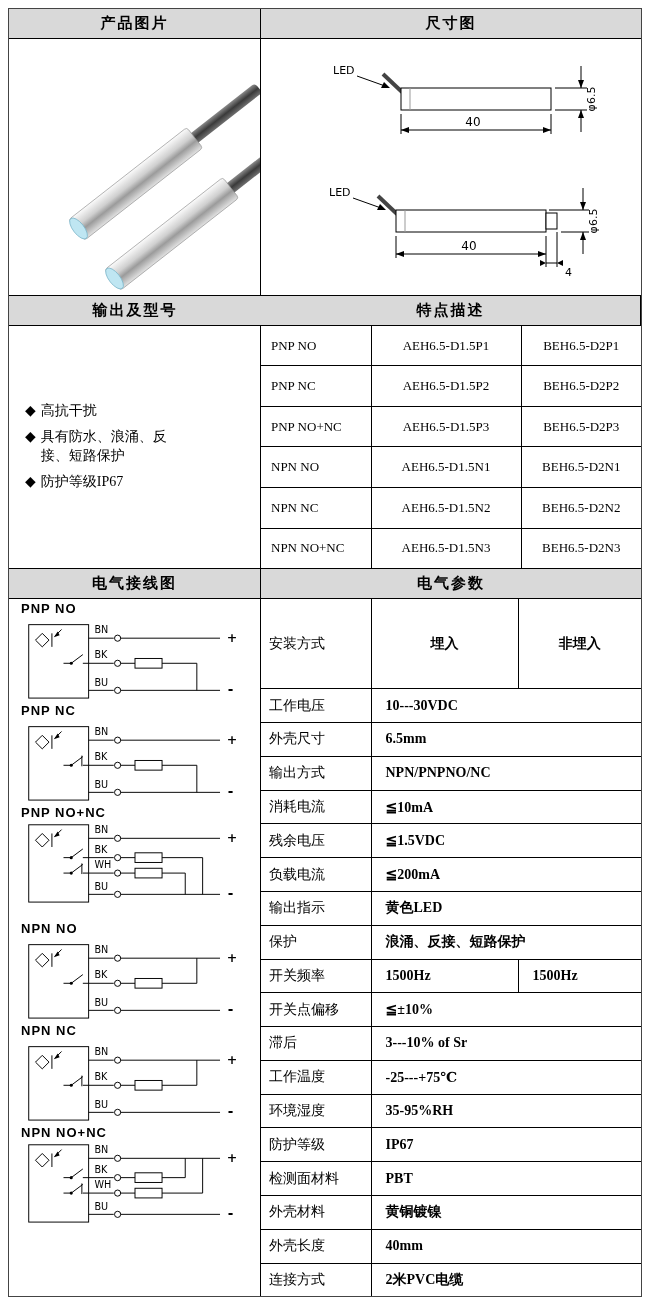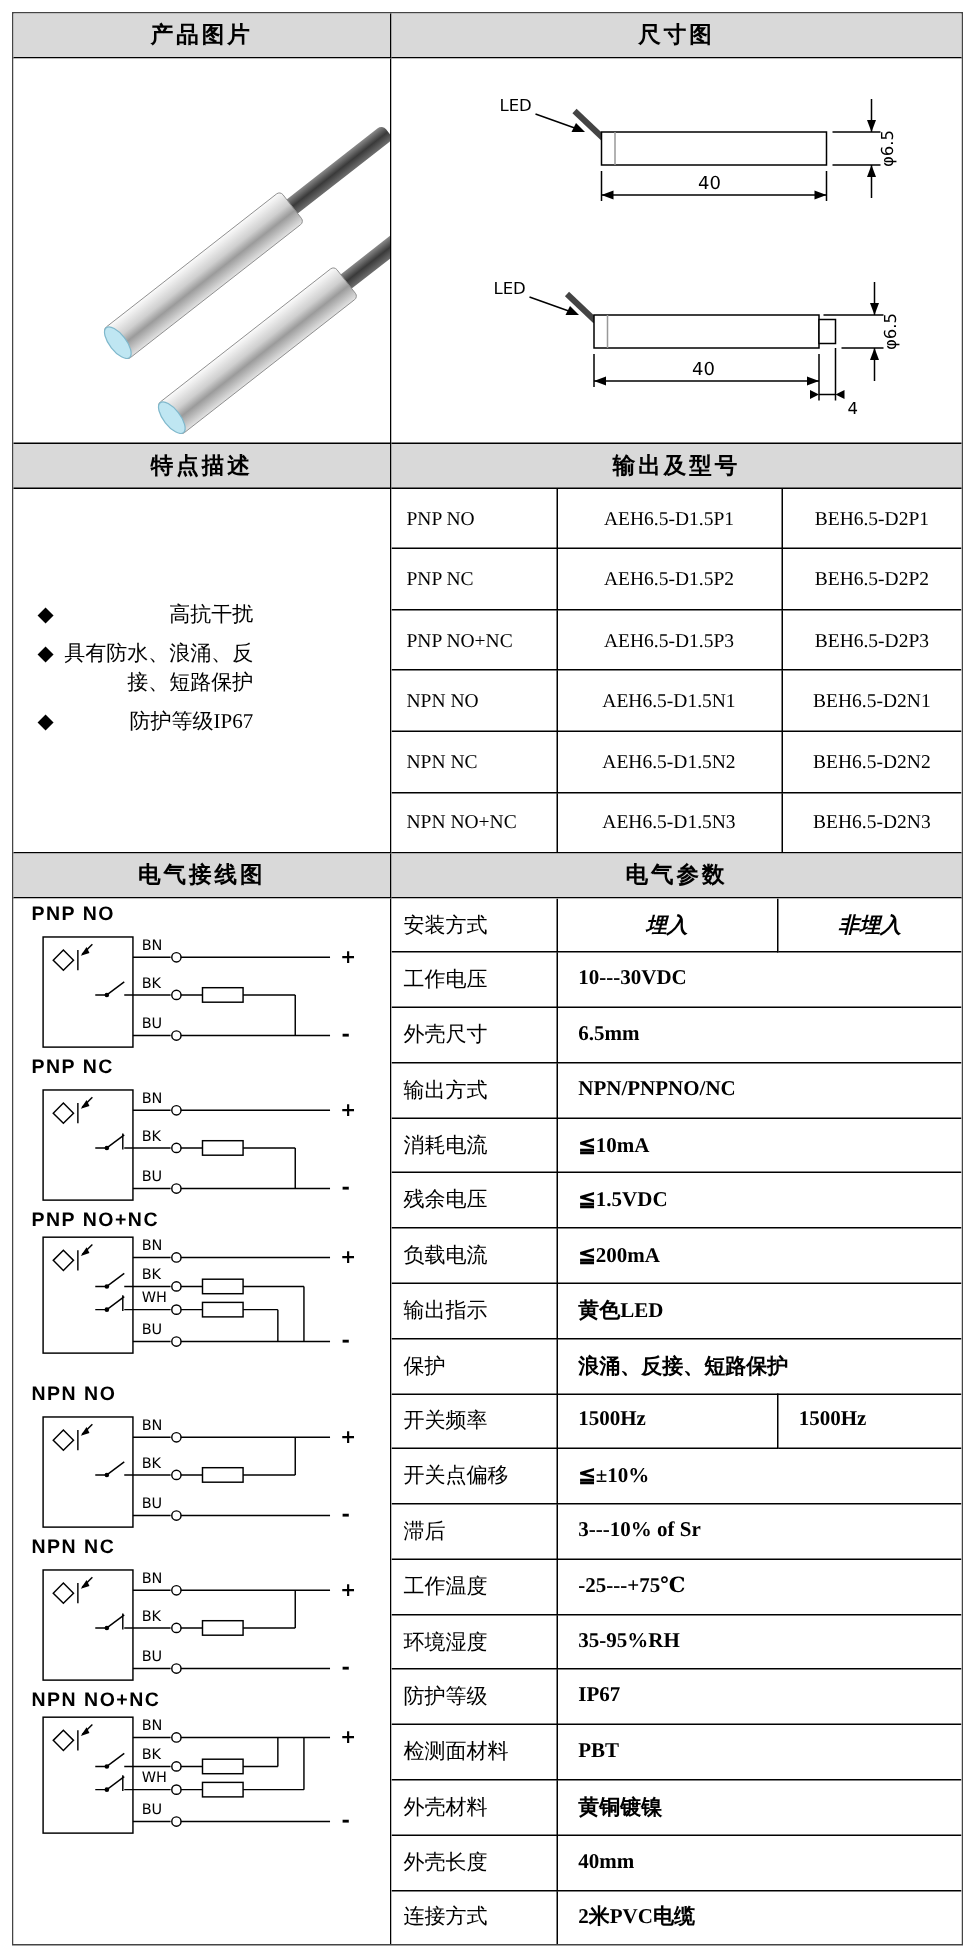--- a/index.html
+++ b/index.html
@@ -7,34 +7,34 @@
   .sheet{position:absolute;left:8px;top:8px;width:632px;border:1px solid #444;}
   .grid{display:grid;grid-template-columns:252px 380px;grid-template-rows:30px 257px 30px 243px 30px 697px;}
   .cell{overflow:hidden;position:relative;background:#fff;}
   .bR{border-right:1px solid #000;}
   .bB{border-bottom:1px solid #000;}
   .hdr{background:#d9d9d9;font-weight:bold;font-size:15px;display:flex;align-items:center;justify-content:center;letter-spacing:2px;font-family:Liberation Serif, serif;}
   
   .features{display:flex;flex-direction:column;justify-content:center;gap:7px;padding-left:16px;font-size:14px;height:100%;}
   .feat{display:flex;gap:5px;align-items:flex-start;}
   .feat .blt{flex:0 0 auto;}
-  .feat .txt{width:128px;line-height:1.35;text-align:right;}
+  .feat .txt{width:128px;line-height:1.35;}
   
   table{border-collapse:collapse;width:100%;height:100%;table-layout:fixed;}
   td{border:1px solid #000;font-size:14px;padding:0 8px;vertical-align:middle;}
   tr:first-child>td{border-top:none;}
   tr:last-child>td{border-bottom:none;}
   td:first-child{border-left:none;}
   td:last-child{border-right:none;margin-top:36px;}
   .model-table td{font-size:13px;}
   .model-table td.out{padding-left:10px;}
   .model-table td.mod{text-align:center;padding:0 2px;}
   .params-table td.lbl{padding-left:8px;margin-top:48px;}
   .params-table td.val{font-weight:bold;padding-left:14px;}
-  .params-table td.ctr{text-align:center;padding:0 2px;font-weight:bold;font-style:italic;}
+  .params-table td.ctr{text-align:center;padding:16px 2px;font-weight:bold;}
   
   .dim-cell{display:flex;flex-direction:column;justify-content:center;align-items:center;gap:6px;}
   
   .wiring-cell{padding:10px 0 0 12px;display:flex;flex-direction:column;gap:5px;font-family:"Liberation Sans","DejaVu Sans",sans-serif;}
   .wiring-title{font-weight:bold;font-size:13px;letter-spacing:1px;}
   .wiring-block{line-height:0;}
   .gap-top{margin-top:14px;}
   svg text{font-family:"DejaVu Sans","Liberation Sans",sans-serif;}
 </style>
 </head>
@@ -125,22 +125,22 @@
       <line x1="268" y1="42" x2="308" y2="42" stroke="#000"></line>
       <line x1="280" y1="64" x2="308" y2="64" stroke="#000"></line>
       <line x1="302" y1="20" x2="302" y2="42" stroke="#000"></line>
       <line x1="302" y1="64" x2="302" y2="86" stroke="#000"></line>
       <polygon points="302,42 299,34 305,34" fill="#000"></polygon>
       <polygon points="302,64 299,72 305,72" fill="#000"></polygon>
       <text transform="rotate(-90 316 53)" x="316" y="53" font-size="11" text-anchor="middle">φ6.5</text>
     </svg>
   </div>
 
+  <div class="cell hdr bB">输出及型号</div>
   <div class="cell hdr bR bB">特点描述</div>
-  <div class="cell hdr bB">输出及型号</div>
 
   <div class="cell bR bB">
     <div class="features">
       <div class="feat">
         <span class="blt">◆</span>
         <span class="txt">高抗干扰</span>
       </div>
       <div class="feat">
         <span class="blt">◆</span>
         <span class="txt">具有防水、浪涌、反接、短路保护</span>

